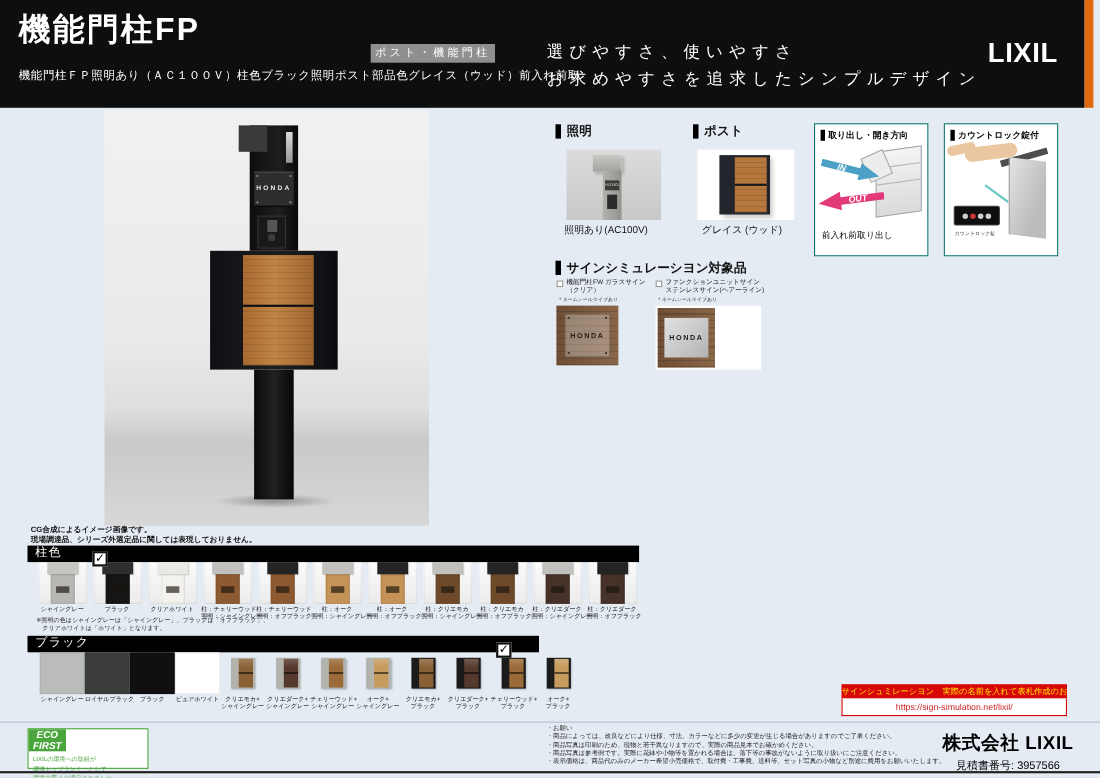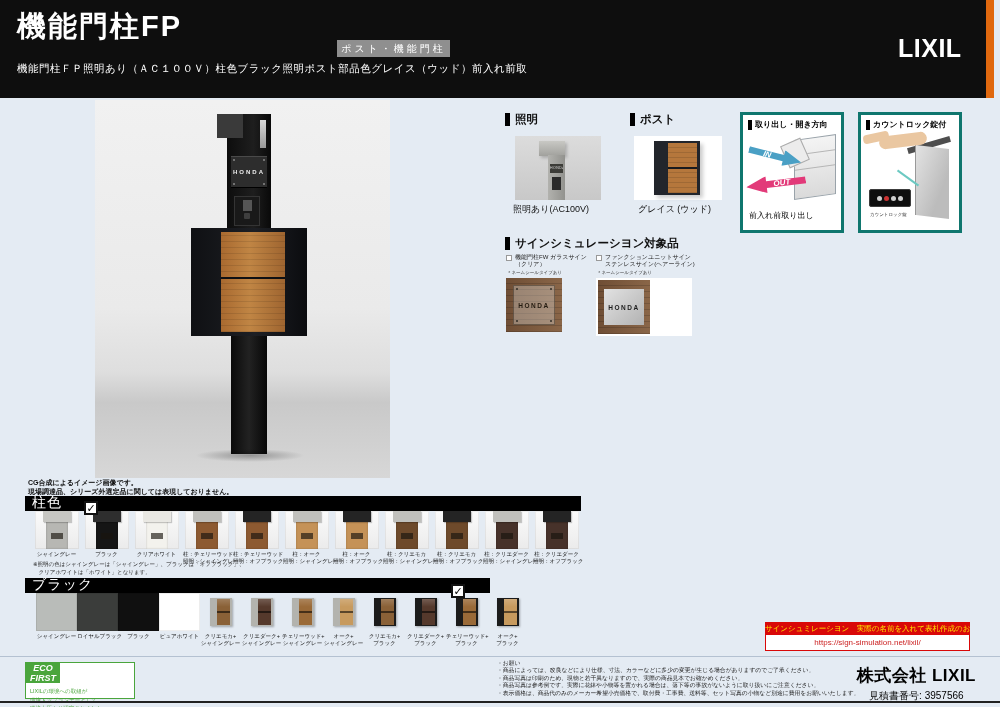--- a/index.html
+++ b/index.html
@@ -50,21 +50,21 @@
   .l-inter { position:absolute; left:37px; top:41px; width:9px; height:13px; background:#2a2a2a; }
 
   
   .pimg { position:absolute; left:634px; top:136px; width:88px; height:64px; background:#fff; }
   .pb { position:absolute; left:20px; top:5px; width:46px; height:54px; background:#22252b; box-shadow:3px 3px 4px rgba(0,0,0,.2); }
   .pb-front { position:absolute; left:14px; top:2px; width:29px; height:50px; background-color:#b5773c;
               background-image:repeating-linear-gradient(0deg,rgba(0,0,0,.12) 0 1px,transparent 1px 5px); }
   .pb-div { position:absolute; left:14px; top:26px; width:29px; height:2px; background:#181a1e; }
 
   
-  .opt-box { position:absolute; width:104px; height:121px; background:#fff; border:3px solid #0f766e; }
+  .opt-box { position:absolute; width:104px; height:121px; background:#fff; border:1px solid #0f766e; }
   .opt-title { display:flex; gap:3px; align-items:center; margin:5px 3px 0 5px; font-weight:bold; font-size:8px; line-height:10px; }
   .opt-title .hbar { width:4px; height:10px; background:#000; flex:none; }
   .tdia { position:relative; height:74px; margin:3px 3px 0; }
   .t-box { position:absolute; right:2px; top:4px; width:42px; height:60px; border:1px solid #9aa3aa; background:linear-gradient(180deg,#f4f4f4,#dadada); transform:skewY(-8deg); }
   .t-box .t-l { height:1px; background:#b5b5b5; margin-top:14px; }
   .t-flap { position:absolute; right:32px; top:8px; width:22px; height:24px; border:1px solid #aaa; background:#ececec; transform:rotate(-24deg); }
   .arr { position:absolute; color:#fff; font-weight:bold; font-style:italic; font-size:8px; display:flex; align-items:center; justify-content:center; }
   .arr-in { left:2px; top:15px; width:54px; height:16px; background:var(--in,#4aa0c5); clip-path:polygon(0 30%,66% 30%,66% 0,100% 50%,66% 100%,66% 70%,0 70%); transform:rotate(14deg); padding-right:16px; }
   .arr-out { left:0; top:42px; width:60px; height:17px; background:var(--out,#e23a79); clip-path:polygon(100% 30%,34% 30%,34% 0,0 50%,34% 100%,34% 70%,100% 70%); transform:rotate(-7deg); padding-left:12px; }
   .tcap { font-weight:normal; font-size:8px; margin:3px 0 0 6px; }
@@ -88,21 +88,21 @@
   .wood { background-color:#7e5b40; background-image:repeating-linear-gradient(0deg,rgba(0,0,0,.15) 0 1px,transparent 1px 6px),linear-gradient(90deg,#6f4e35,#8a6648); position:relative; }
   .glass-plate { position:absolute; left:7px; top:7px; right:7px; bottom:7px; background:rgba(235,240,238,0.32); border:1px solid rgba(40,30,20,.45); display:flex; align-items:center; justify-content:center; }
   .glass-plate i { position:absolute; width:2px; height:2px; background:#322e27; border-radius:50%; }
   .glass-plate i.d1{left:2px;top:2px} .glass-plate i.d2{right:2px;top:2px} .glass-plate i.d3{left:2px;bottom:2px} .glass-plate i.d4{right:2px;bottom:2px}
   .ss-plate { position:absolute; left:6px; top:9px; right:6px; bottom:9px; background:linear-gradient(135deg,#e2e2e2,#b2b2b2); display:flex; align-items:center; justify-content:center; }
   .sgn-txt { font-size:6.5px; font-weight:bold; letter-spacing:1.5px; color:#241b10; }
   .sgn-txt.steel { color:#1c1c1c; }
   .sscard { margin-top:3px; width:96px; height:58px; background:#fff; padding:2px; }
 
   
-  .cbar { position:absolute; background:#000; color:#fff; font-size:14px; line-height:13px; height:15px; padding-left:7px; letter-spacing:1px; }
+  .cbar { position:absolute; background:#000; color:#fff; font-size:11px; line-height:13px; height:15px; padding-left:7px; letter-spacing:1px; }
   .prow { position:absolute; left:33px; top:511px; display:flex; gap:3px; }
   .psw { width:47px; }
   .psw-img { position:relative; width:44px; height:38px; margin:0 auto; background:linear-gradient(180deg,#fbfbfb,#ebebeb); box-shadow:inset 0 0 0 1px rgba(0,0,0,.06); overflow:hidden; }
   .psw-img .pil { position:absolute; left:11px; top:9px; width:22px; bottom:0; background:var(--pil); box-shadow:inset 0 0 2px rgba(0,0,0,.25); }
   .psw-img .lamp { position:absolute; left:8px; top:0; width:28px; height:11px; background:var(--lamp); box-shadow:1px 1px 1px rgba(0,0,0,.2); }
   .psw-img .plate { position:absolute; left:16px; top:22px; width:12px; height:6px; background:rgba(25,20,14,.65); }
   .psw-l1, .psw-l2 { font-size:5.5px; line-height:6.8px; text-align:center; color:#111; white-space:nowrap; }
   .psw-l1 { margin-top:2px; }
   .pnote { position:absolute; left:33px; top:561px; font-size:5.5px; line-height:7.5px; color:#222; }
   .qrow { position:absolute; left:36px; top:593px; display:flex; }
@@ -134,20 +134,24 @@
 </style>
 </head>
 <body>
 
 <div class="page">
 
   <div class="header">
     <div class="title">機能門柱FP</div>
     <div class="badge">ポスト・機能門柱</div>
     <div class="subtitle">機能門柱ＦＰ照明あり（ＡＣ１００Ｖ）柱色ブラック照明ポスト部品色グレイス（ウッド）前入れ前取</div>
+    <div class="slogan">
+      <div>選びやすさ、使いやすさ</div>
+      <div>お求めやすさを追求したシンプルデザイン</div>
+    </div>
     <div class="lixil-logo">LIXIL</div>
   </div>
   <div class="orange-strip" style="--accent: #e0680e;"></div>
 
   <div class="photo">
     <div class="p-box">
       <div class="p-wood"></div>
       <div class="p-div"></div>
     </div>
     <div class="p-top">

